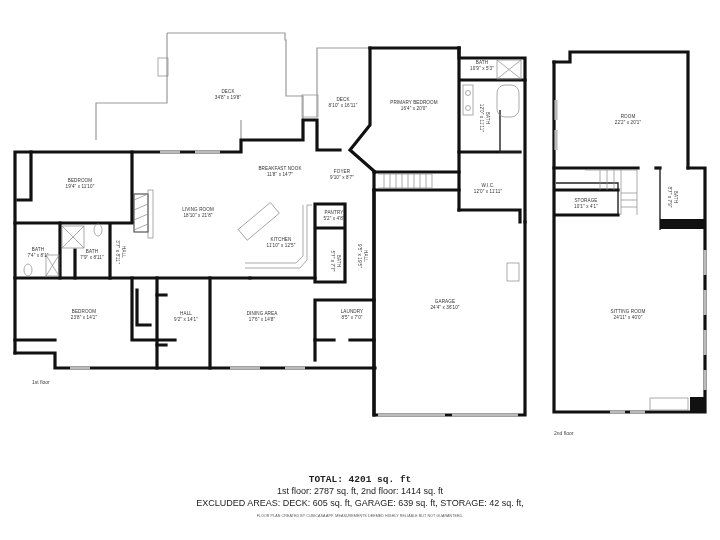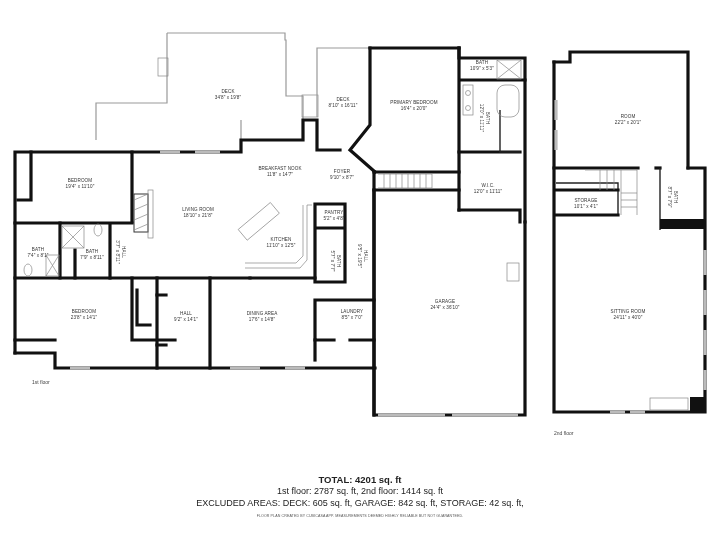--- a/index.html
+++ b/index.html
@@ -7,21 +7,21 @@
   svg.plan { position:absolute; left:0; top:0; width:720px; height:540px; }
   .wall { stroke:#111; stroke-width:3.2; fill:none; stroke-linecap:square; }
   .wall-thin { stroke:#222; stroke-width:1.4; fill:none; }
   .deck { stroke:#999; stroke-width:1.2; fill:none; }
   .fixture { stroke:#888; stroke-width:0.7; fill:none; }
   .win { stroke:#bbb; stroke-width:3.2; fill:none; }
   .room-label { position:absolute; font-size:4.6px; color:#333; text-align:center; line-height:5.6px; transform:translate(-50%,-50%); white-space:nowrap; letter-spacing:0.1px; }
   .room-label.vert { transform:translate(-50%,-50%) rotate(90deg); }
   .floor-label { position:absolute; font-size:5px; color:#444; }
   .summary { position:absolute; left:0; width:720px; top:474px; text-align:center; color:#222; }
-  .summary .total { font-weight:bold; font-size:9.5px; line-height:12px; }
+  .summary .total { font-weight:bold; font-size:9.5px; line-height:12px;font-family:Liberation Mono, monospace; }
   .summary .line { font-size:9px; line-height:11.5px; }
   .summary .disclaimer { font-size:3.6px; color:#555; margin-top:5px; letter-spacing:0.1px; }
 </style>
 </head>
 <body>
 
 <svg class="plan" viewBox="0 0 720 540" xmlns="http://www.w3.org/2000/svg">
 
   <g>
 
@@ -144,15 +144,15 @@
 
 <div class="room-label" style="left:628px;top:120px;"><span>ROOM</span><br><span>22'2" x 20'1"</span></div>
 <div class="room-label" style="left:586px;top:204px;"><span>STORAGE</span><br><span>10'1" x 4'1"</span></div>
 <div class="room-label vert" style="left:672px;top:197px;"><span>BATH</span><br><span>8'7" x 7'9"</span></div>
 <div class="room-label" style="left:628px;top:315px;"><span>SITTING ROOM</span><br><span>24'11" x 40'0"</span></div>
 <div class="floor-label" style="left:554px;top:430px;">2nd floor</div>
 
 <div class="summary">
   <div class="total">TOTAL: 4201 sq. ft</div>
   <div class="line">1st floor: 2787 sq. ft, 2nd floor: 1414 sq. ft</div>
-  <div class="line">EXCLUDED AREAS: DECK: 605 sq. ft, GARAGE: 842 sq. ft, STORAGE: 42 sq. ft,</div>
+  <div class="line">EXCLUDED AREAS: DECK: 605 sq. ft, GARAGE: 639 sq. ft, STORAGE: 42 sq. ft,</div>
   <div class="disclaimer">FLOOR PLAN CREATED BY CUBICASA APP. MEASUREMENTS DEEMED HIGHLY RELIABLE BUT NOT GUARANTEED.</div>
 </div>
 
 </body></html>

